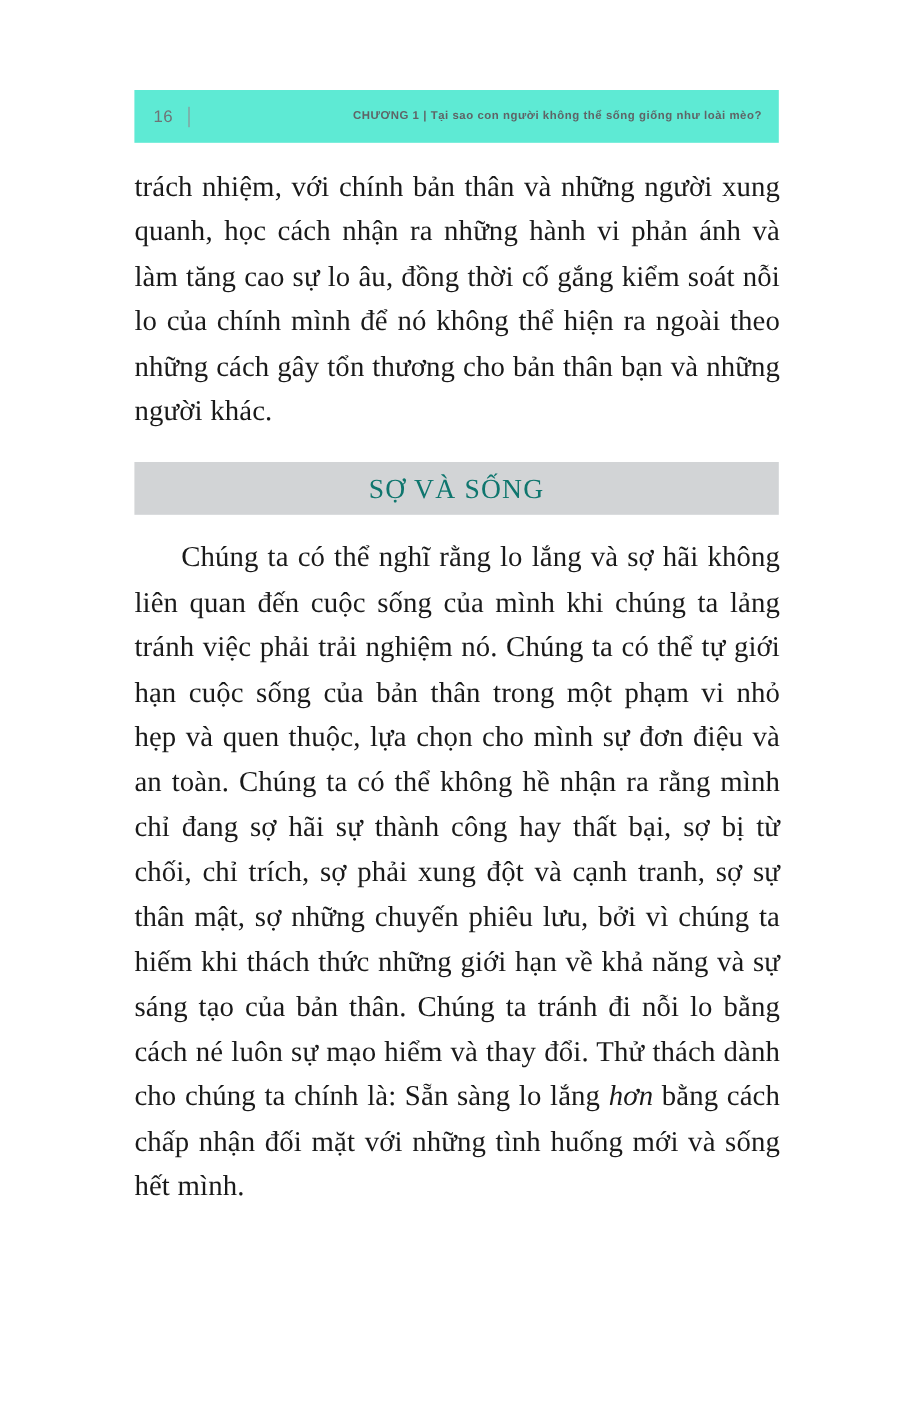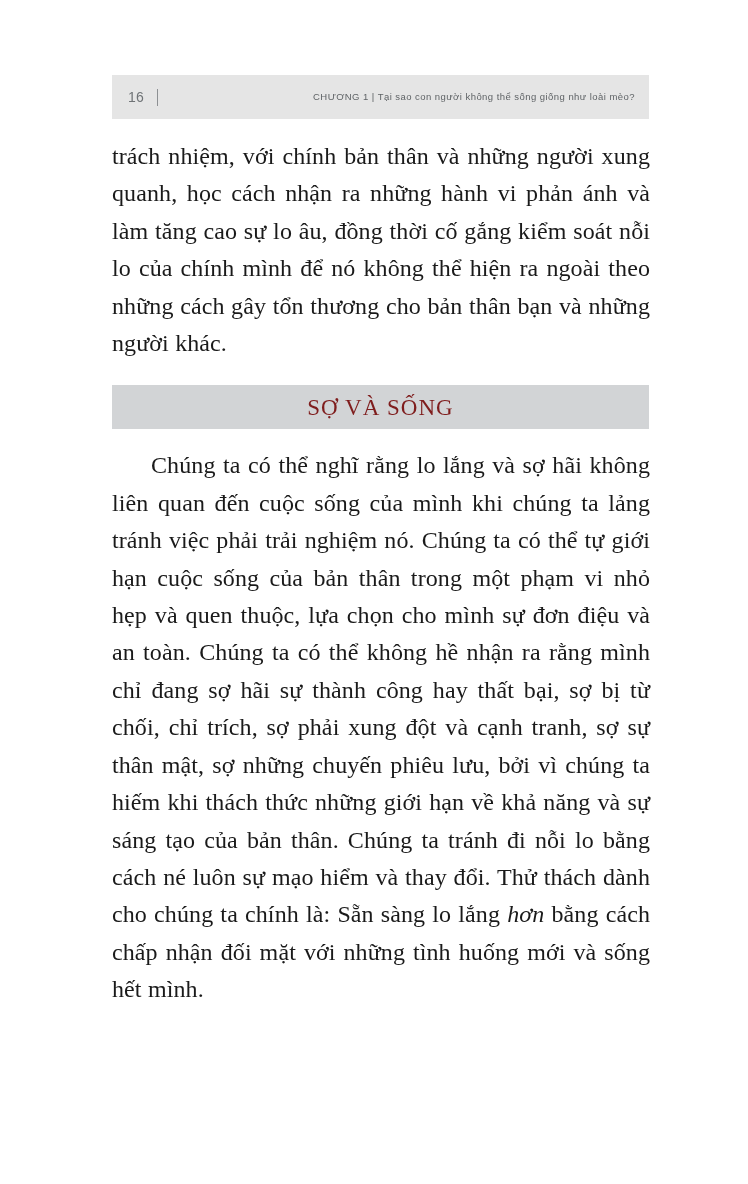--- a/index.html
+++ b/index.html
@@ -21,21 +21,21 @@
     background: #ffffff;
   }
 
   
   .header-band {
     position: absolute;
     left: 112px;
     top: 75px;
     width: 537px;
     height: 44px;
-    background: #e5e5e5;
+    background: #5eead4;
     display: flex;
     align-items: center;
     box-sizing: border-box;
     padding: 0 14px 0 16px;
   }
   .folio {
     font-family: "Liberation Sans", sans-serif;
     font-size: 14px;
     color: #6f7376;
     letter-spacing: 0.3px;
@@ -49,20 +49,21 @@
     margin-left: 13px;
   }
   .header-title {
     margin-left: auto;
     font-family: "Liberation Sans", sans-serif;
     font-size: 9.5px;
     color: #5f6366;
     letter-spacing: 0.45px;
     white-space: nowrap;
     line-height: 1;
+    font-weight: bold;
   }
 
   
   .body-col {
     position: absolute;
     left: 112px;
     top: 138px;
     width: 538px;
   }
   p.para {
@@ -84,21 +85,21 @@
     width: 537px;
     height: 44px;
     background: #d2d4d6;
     display: flex;
     align-items: center;
     justify-content: center;
   }
   .section-title {
     font-size: 23px;
     letter-spacing: 1.0px;
-    color: #7f1d1d;
+    color: #0f766e;
     line-height: 1;
     white-space: nowrap;
   }
 
   em.emph {
   }
 </style>
 </head>
 <body>
 

